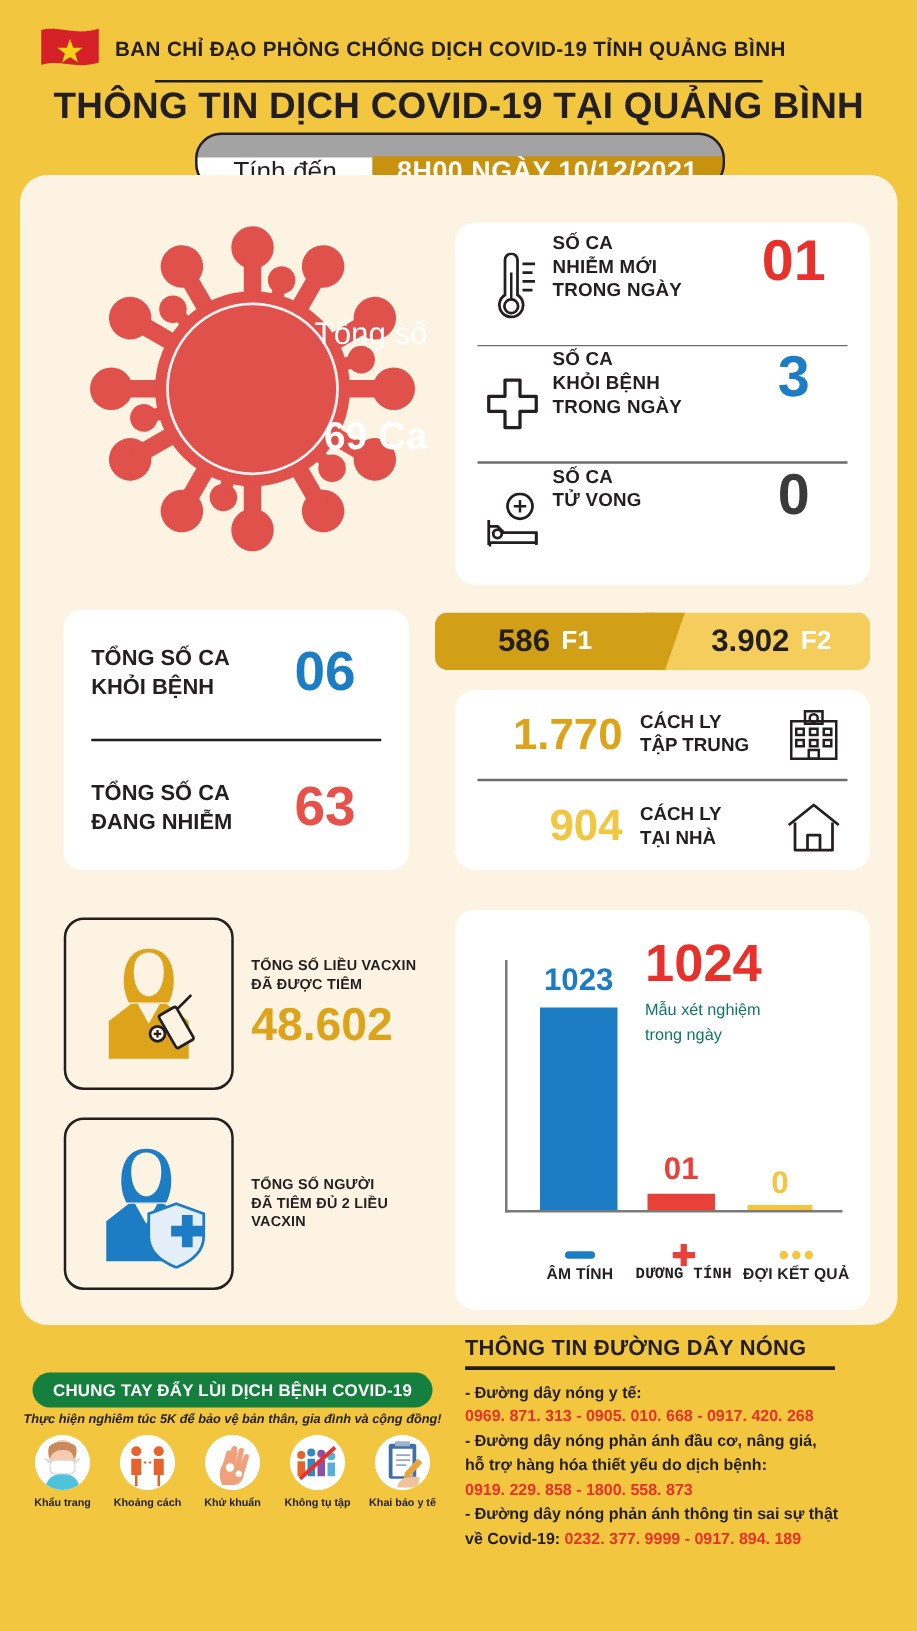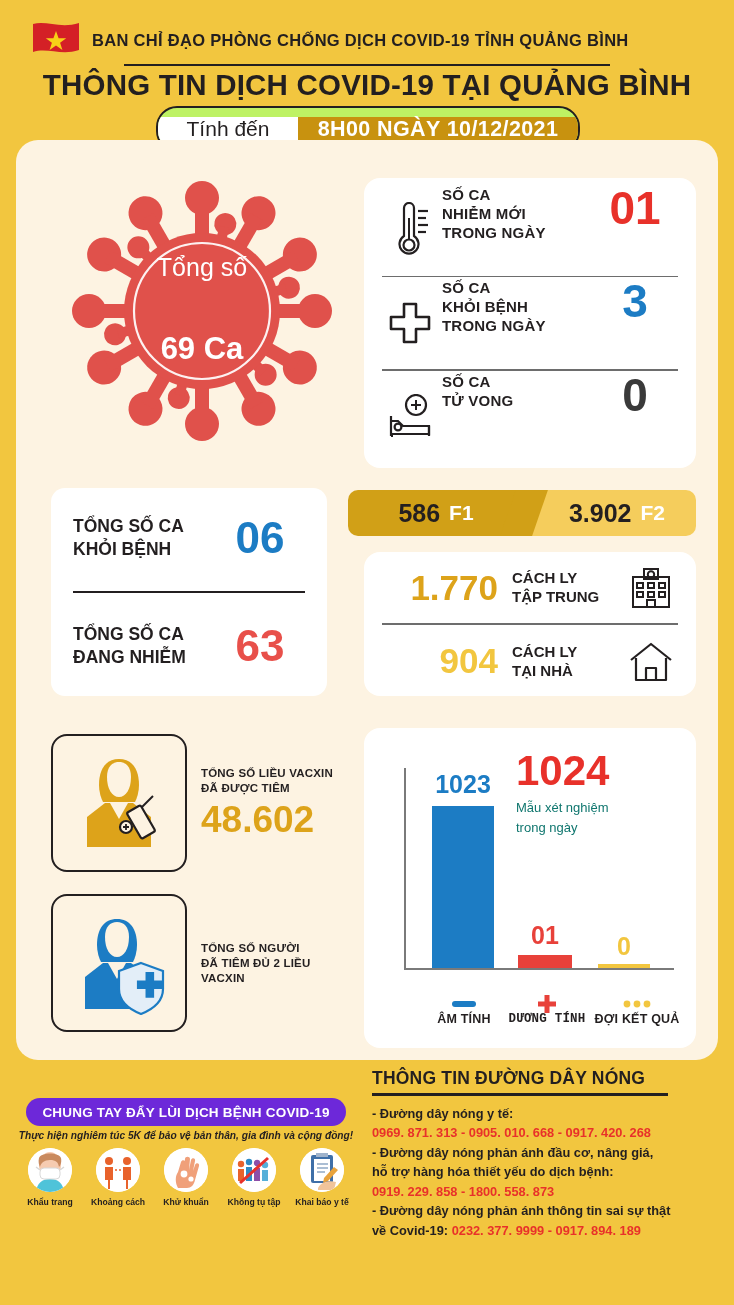--- a/index.html
+++ b/index.html
@@ -21,42 +21,42 @@
     line-height:32px;
   }
   .hdr-rule{position:absolute;left:124px;top:64px;width:486px;height:2px;background:#231f20;}
   .main-title{
     position:absolute;left:0;top:68px;width:734px;text-align:center;
     font-size:29.5px;font-weight:bold;color:#231f20;letter-spacing:.2px;
   }
   .asof{
     position:absolute;left:156px;top:106px;width:420px;height:42px;
     border:2.5px solid #231f20;border-radius:21px;overflow:hidden;
-    display:flex;align-items:center;background:#bef264;
+    display:flex;align-items:flex-end;background:#a3a3a3;
   }
   .asof-left{
     flex:0 0 140px;display:flex;align-items:center;justify-content:center;
     background:#ffffff;color:#231f20;font-size:21px;font-weight:500;
   }
   .asof-right{
     flex:1;display:flex;align-items:center;justify-content:center;
     background:#C8920F;color:#ffffff;font-size:21.5px;font-weight:bold;letter-spacing:.4px;
   }
 
   
   .board{
     position:absolute;left:16px;top:140px;width:702px;height:920px;
     background:#FDF3E2;border-radius:22px;
   }
 
   
   .virus-wrap{position:absolute;left:46px;top:36px;width:280px;height:270px;}
   .virus-text{
     position:absolute;left:0;top:0;width:280px;height:270px;
-    display:flex;flex-direction:column;align-items:center;justify-content:center;
+    display:flex;flex-direction:column;align-items:flex-end;justify-content:center;
     color:#ffffff;pointer-events:none;gap:48px;
   }
   .virus-text .t1{font-size:25px;font-weight:400;line-height:1.15;}
   .virus-text .t2{font-size:31px;font-weight:bold;line-height:1.25;}
 
   
   .daily{
     position:absolute;left:348px;top:38px;width:332px;height:290px;
     background:#ffffff;border-radius:16px;
     display:flex;flex-direction:column;justify-content:space-around;
@@ -146,21 +146,21 @@
   .bar{position:absolute;bottom:22px;}
   .bvlabel{position:absolute;width:100%;text-align:center;font-size:25px;font-weight:bold;line-height:1;}
   .xlabels{position:absolute;left:26px;top:268px;width:288px;height:44px;}
   .xcell{position:absolute;text-align:center;}
   .xcell .gl{height:16px;display:flex;align-items:center;justify-content:center;}
   .xcell .tx{font-size:12.5px;font-weight:bold;color:#231f20;letter-spacing:.2px;white-space:nowrap;}
 
   
   .f5k-title{
     position:absolute;left:26px;top:1098px;width:320px;height:28px;
-    background:#6d28d9;border-radius:14px;
+    background:#15803d;border-radius:14px;
     display:flex;align-items:center;justify-content:center;
     color:#ffffff;font-size:13.5px;font-weight:bold;letter-spacing:.2px;
   }
   .f5k-sub{
     position:absolute;left:16px;top:1130px;width:340px;text-align:center;
     font-size:10.2px;font-style:italic;font-weight:bold;color:#231f20;
   }
   .f5k-icons{position:absolute;left:18px;top:1148px;width:336px;display:flex;justify-content:space-between;}
   .f5k-item{width:64px;text-align:center;}
   .f5k-circ{

